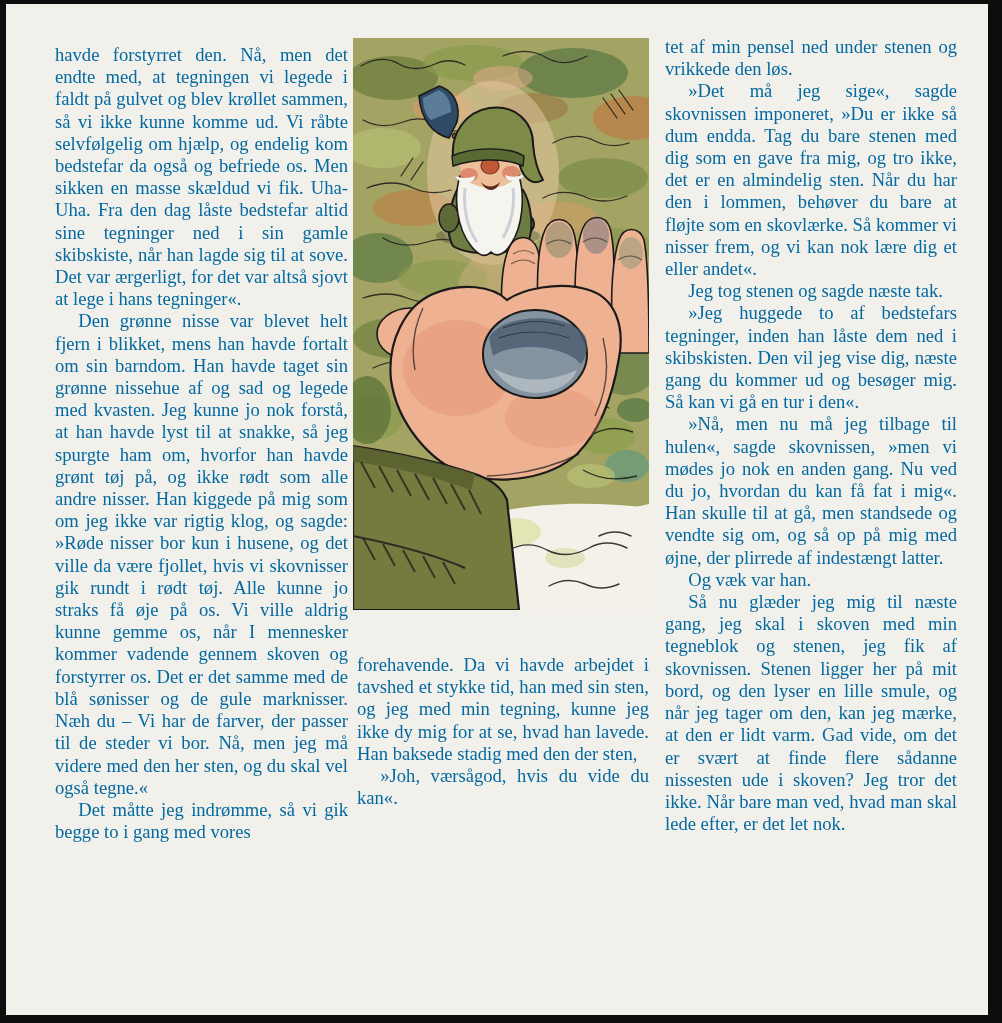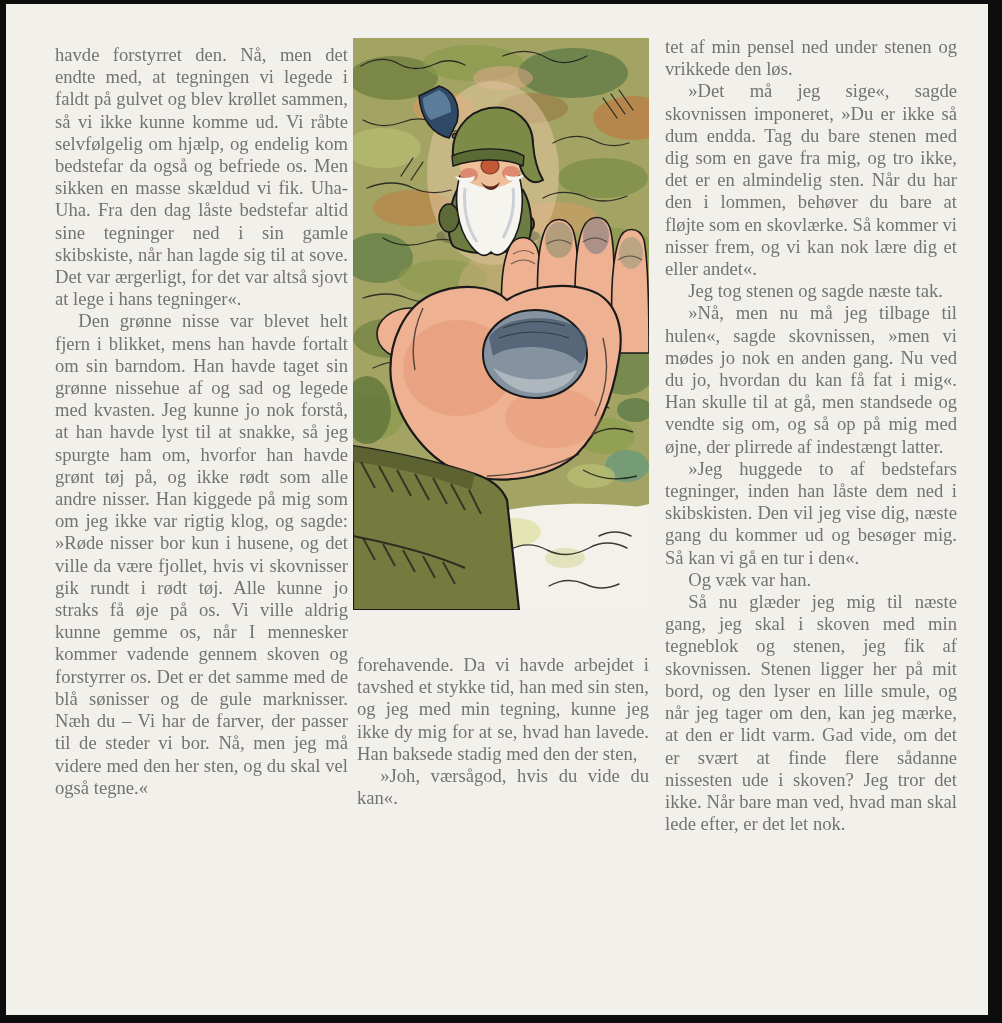--- a/index.html
+++ b/index.html
@@ -7,41 +7,42 @@
     width:1002px;height:1023px;position:relative;overflow:hidden;
     background:#0d0d0d;
     font-family:"Liberation Serif","DejaVu Serif",serif;
   }
   .page{
     position:absolute;left:6px;top:4px;width:982px;height:1011px;
     background:#f2f0ea;
   }
   .col{
     position:absolute;
-    font-size:18.6px;line-height:22.2px;color:#737373;
+    font-size:18.6px;line-height:22.2px;color:#0369a1;
     text-align:justify;hyphens:none;
   }
   .col p{margin:0;}
   .col p.indent{text-indent:1.25em;}
   .col-left{left:49px;top:40px;width:293px;height:918px;}
   .col-middle{left:351px;top:650px;width:292px;height:344px;}
   .col-right{left:659px;top:32px;width:292px;height:918px;}
   figure.illustration{
     position:absolute;left:347px;top:34px;width:296px;height:572px;margin:0;
   }
   figure.illustration svg{display:block;width:100%;height:100%;}
 </style>
 </head>
 <body style="background: rgb(13, 13, 13);">
 
 <div class="page" style="background: rgb(242, 240, 234);">
 
   <div class="col col-left">
       <p class="">havde forstyrret den. Nå, men det endte med, at tegningen vi legede i faldt på gulvet og blev krøllet sammen, så vi ikke kunne komme ud. Vi råbte selvfølgelig om hjælp, og endelig kom bedstefar da også og befriede os. Men sikken en masse skældud vi fik. Uha-Uha. Fra den dag låste bedstefar altid sine tegninger ned i sin gamle skibskiste, når han lagde sig til at sove. Det var ærgerligt, for det var altså sjovt at lege i hans tegninger«.</p>
       <p class="indent">Den grønne nisse var blevet helt fjern i blikket, mens han havde fortalt om sin barndom. Han havde taget sin grønne nissehue af og sad og legede med kvasten. Jeg kunne jo nok forstå, at han havde lyst til at snakke, så jeg spurgte ham om, hvorfor han havde grønt tøj på, og ikke rødt som alle andre nisser. Han kiggede på mig som om jeg ikke var rigtig klog, og sagde: »Røde nisser bor kun i husene, og det ville da være fjollet, hvis vi skovnisser gik rundt i rødt tøj. Alle kunne jo straks få øje på os. Vi ville aldrig kunne gemme os, når I mennesker kommer vadende gennem skoven og forstyrrer os. Det er det samme med de blå sønisser og de gule marknisser. Næh du – Vi har de farver, der passer til de steder vi bor. Nå, men jeg må videre med den her sten, og du skal vel også tegne.«</p>
+      <p class="indent">Det måtte jeg indrømme, så vi gik begge to i gang med vores</p>
     </div>
 
   <figure class="illustration" aria-label="Watercolor drawing: a small green-clad forest gnome with a white beard carries a shovel over his shoulder on the mossy forest floor; in the foreground a large open human hand holds a grey-green stone, with an olive sleeve entering from the lower left">
     <svg viewBox="0 0 296 572" preserveAspectRatio="none">
 
       <g>
         <rect x="0" y="0" width="296" height="572" fill="#f4f1ea"></rect>
         <path d="M0,0 H296 V466 C252,478 204,468 162,480 C120,470 62,498 0,518 Z" fill="#a3a463"></path>
         <ellipse cx="40" cy="40" rx="45" ry="22" fill="#6f8040" opacity="0.8"></ellipse>
         <ellipse cx="120" cy="25" rx="50" ry="18" fill="#8a9a4e" opacity="0.7"></ellipse>
@@ -165,19 +166,19 @@
 
   <div class="col col-middle">
       <p class="">forehavende. Da vi havde arbejdet i tavshed et stykke tid, han med sin sten, og jeg med min tegning, kunne jeg ikke dy mig for at se, hvad han lavede. Han baksede stadig med den der sten,</p>
       <p class="indent">»Joh, værsågod, hvis du vide du kan«.</p>
     </div>
 
   <div class="col col-right">
       <p class="">tet af min pensel ned under stenen og vrikkede den løs.</p>
       <p class="indent">»Det må jeg sige«, sagde skovnissen imponeret, »Du er ikke så dum endda. Tag du bare stenen med dig som en gave fra mig, og tro ikke, det er en almindelig sten. Når du har den i lommen, behøver du bare at fløjte som en skovlærke. Så kommer vi nisser frem, og vi kan nok lære dig et eller andet«.</p>
       <p class="indent">Jeg tog stenen og sagde næste tak.</p>
+      <p class="indent">»Jeg huggede to af bedstefars tegninger, inden han låste dem ned i skibskisten. Den vil jeg vise dig, næste gang du kommer ud og besøger mig. Så kan vi gå en tur i den«.</p>
       <p class="indent">»Nå, men nu må jeg tilbage til hulen«, sagde skovnissen, »men vi mødes jo nok en anden gang. Nu ved du jo, hvordan du kan få fat i mig«. Han skulle til at gå, men standsede og vendte sig om, og så op på mig med øjne, der plirrede af indestængt latter.</p>
-      <p class="indent">»Jeg huggede to af bedstefars tegninger, inden han låste dem ned i skibskisten. Den vil jeg vise dig, næste gang du kommer ud og besøger mig. Så kan vi gå en tur i den«.</p>
       <p class="indent">Og væk var han.</p>
       <p class="indent">Så nu glæder jeg mig til næste gang, jeg skal i skoven med min tegneblok og stenen, jeg fik af skovnissen. Stenen ligger her på mit bord, og den lyser en lille smule, og når jeg tager om den, kan jeg mærke, at den er lidt varm. Gad vide, om det er svært at finde flere sådanne nissesten ude i skoven? Jeg tror det ikke. Når bare man ved, hvad man skal lede efter, er det let nok.</p>
     </div>
 
 </div>
 
 </body></html>

